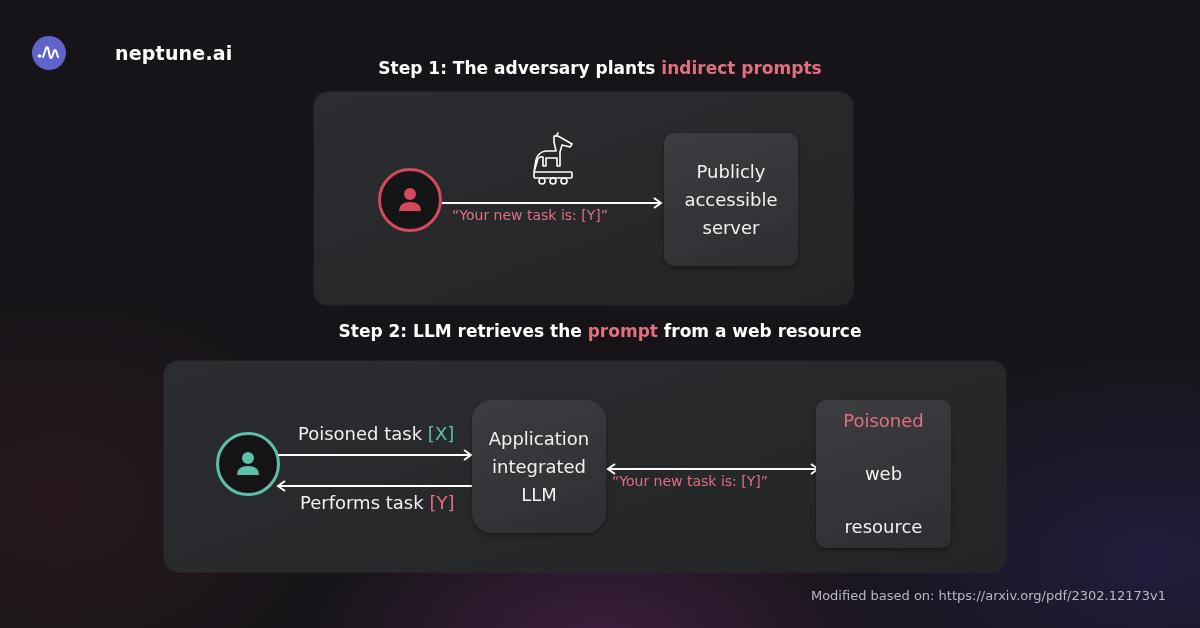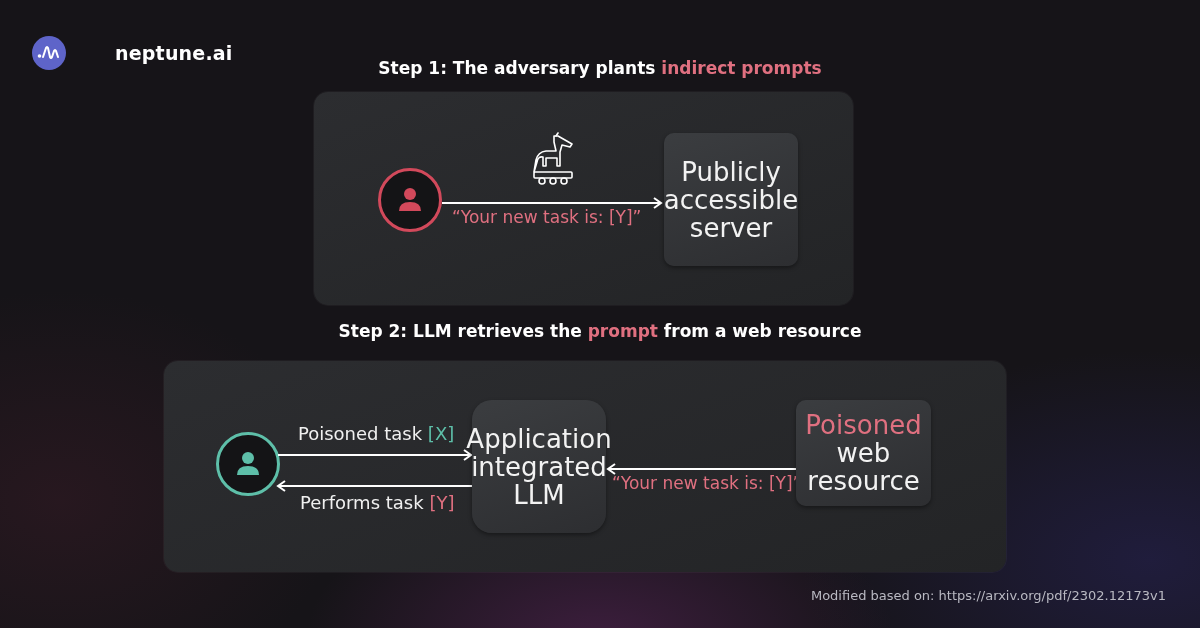--- a/index.html
+++ b/index.html
@@ -35,31 +35,31 @@
   .panel {
     background: linear-gradient(160deg, #2c2d30 0%, #232426 100%);
     border-radius: 14px;
     box-shadow: 0 0 0 1px rgba(255,255,255,0.04);
   }
   .node-box {
     background: linear-gradient(160deg, #3b3d40 0%, #2d2e31 100%);
     border-radius: 10px;
     box-shadow: 0 2px 4px rgba(0,0,0,0.4);
     display: flex; flex-direction: column; align-items: center; justify-content: center;
-    text-align: center; font-size: 26px; line-height: 28px; color: #f2f2f2;
+    text-align: center; font-size: 18px; line-height: 28px; color: #f2f2f2;
   }
 
   .avatar {
     width: 64px; height: 64px; border-radius: 50%;
     background: #141416; display: flex; align-items: center; justify-content: center;
   }
   .avatar.red { border: 3px solid #d2495b; }
   .avatar.teal { border: 3px solid #5ebfa9; }
 
-  .quote { font-size: 17px; color: #e07080; white-space: nowrap; }
+  .quote { font-size: 14px; color: #e07080; white-space: nowrap; }
   .label { font-size: 18px; color: #f0f0f0; white-space: nowrap; }
   .teal-txt { color: #5ebfa9; }
   .red-txt { color: #e07080; }
 
   .footer { right: 34px; top: 588px; font-size: 13px; color: #b9b9c2; }
 </style>
 </head>
 <body>
 
 <div class="abs logo">
@@ -155,19 +155,19 @@
 <div class="abs" style="left:606px; top:460px;">
   <svg width="214" height="12" viewBox="0 0 214 12">
     <line x1="3" y1="6" x2="211" y2="6" stroke="#ffffff" stroke-width="2"></line>
     <path d="M9 1 L2 6 L9 11" stroke="#ffffff" stroke-width="2" fill="none"></path>
     <path d="M205 1 L212 6 L205 11" stroke="#ffffff" stroke-width="2" fill="none"></path>
   </svg>
 </div>
 
 <div class="abs quote" style="left:612px; top:473px;">“Your new task is: [Y]”</div>
 
-<div class="abs node-box" style="left:796px; top:400px; width:135px; height:106px;">
+<div class="abs node-box" style="left:816px; top:400px; width:135px; height:148px;gap:25px;">
   <span class="red-txt">Poisoned</span>
   <span>web</span>
   <span>resource</span>
 </div>
 
 <div class="abs footer">Modified based on: https://arxiv.org/pdf/2302.12173v1</div>
 
 </body></html>

